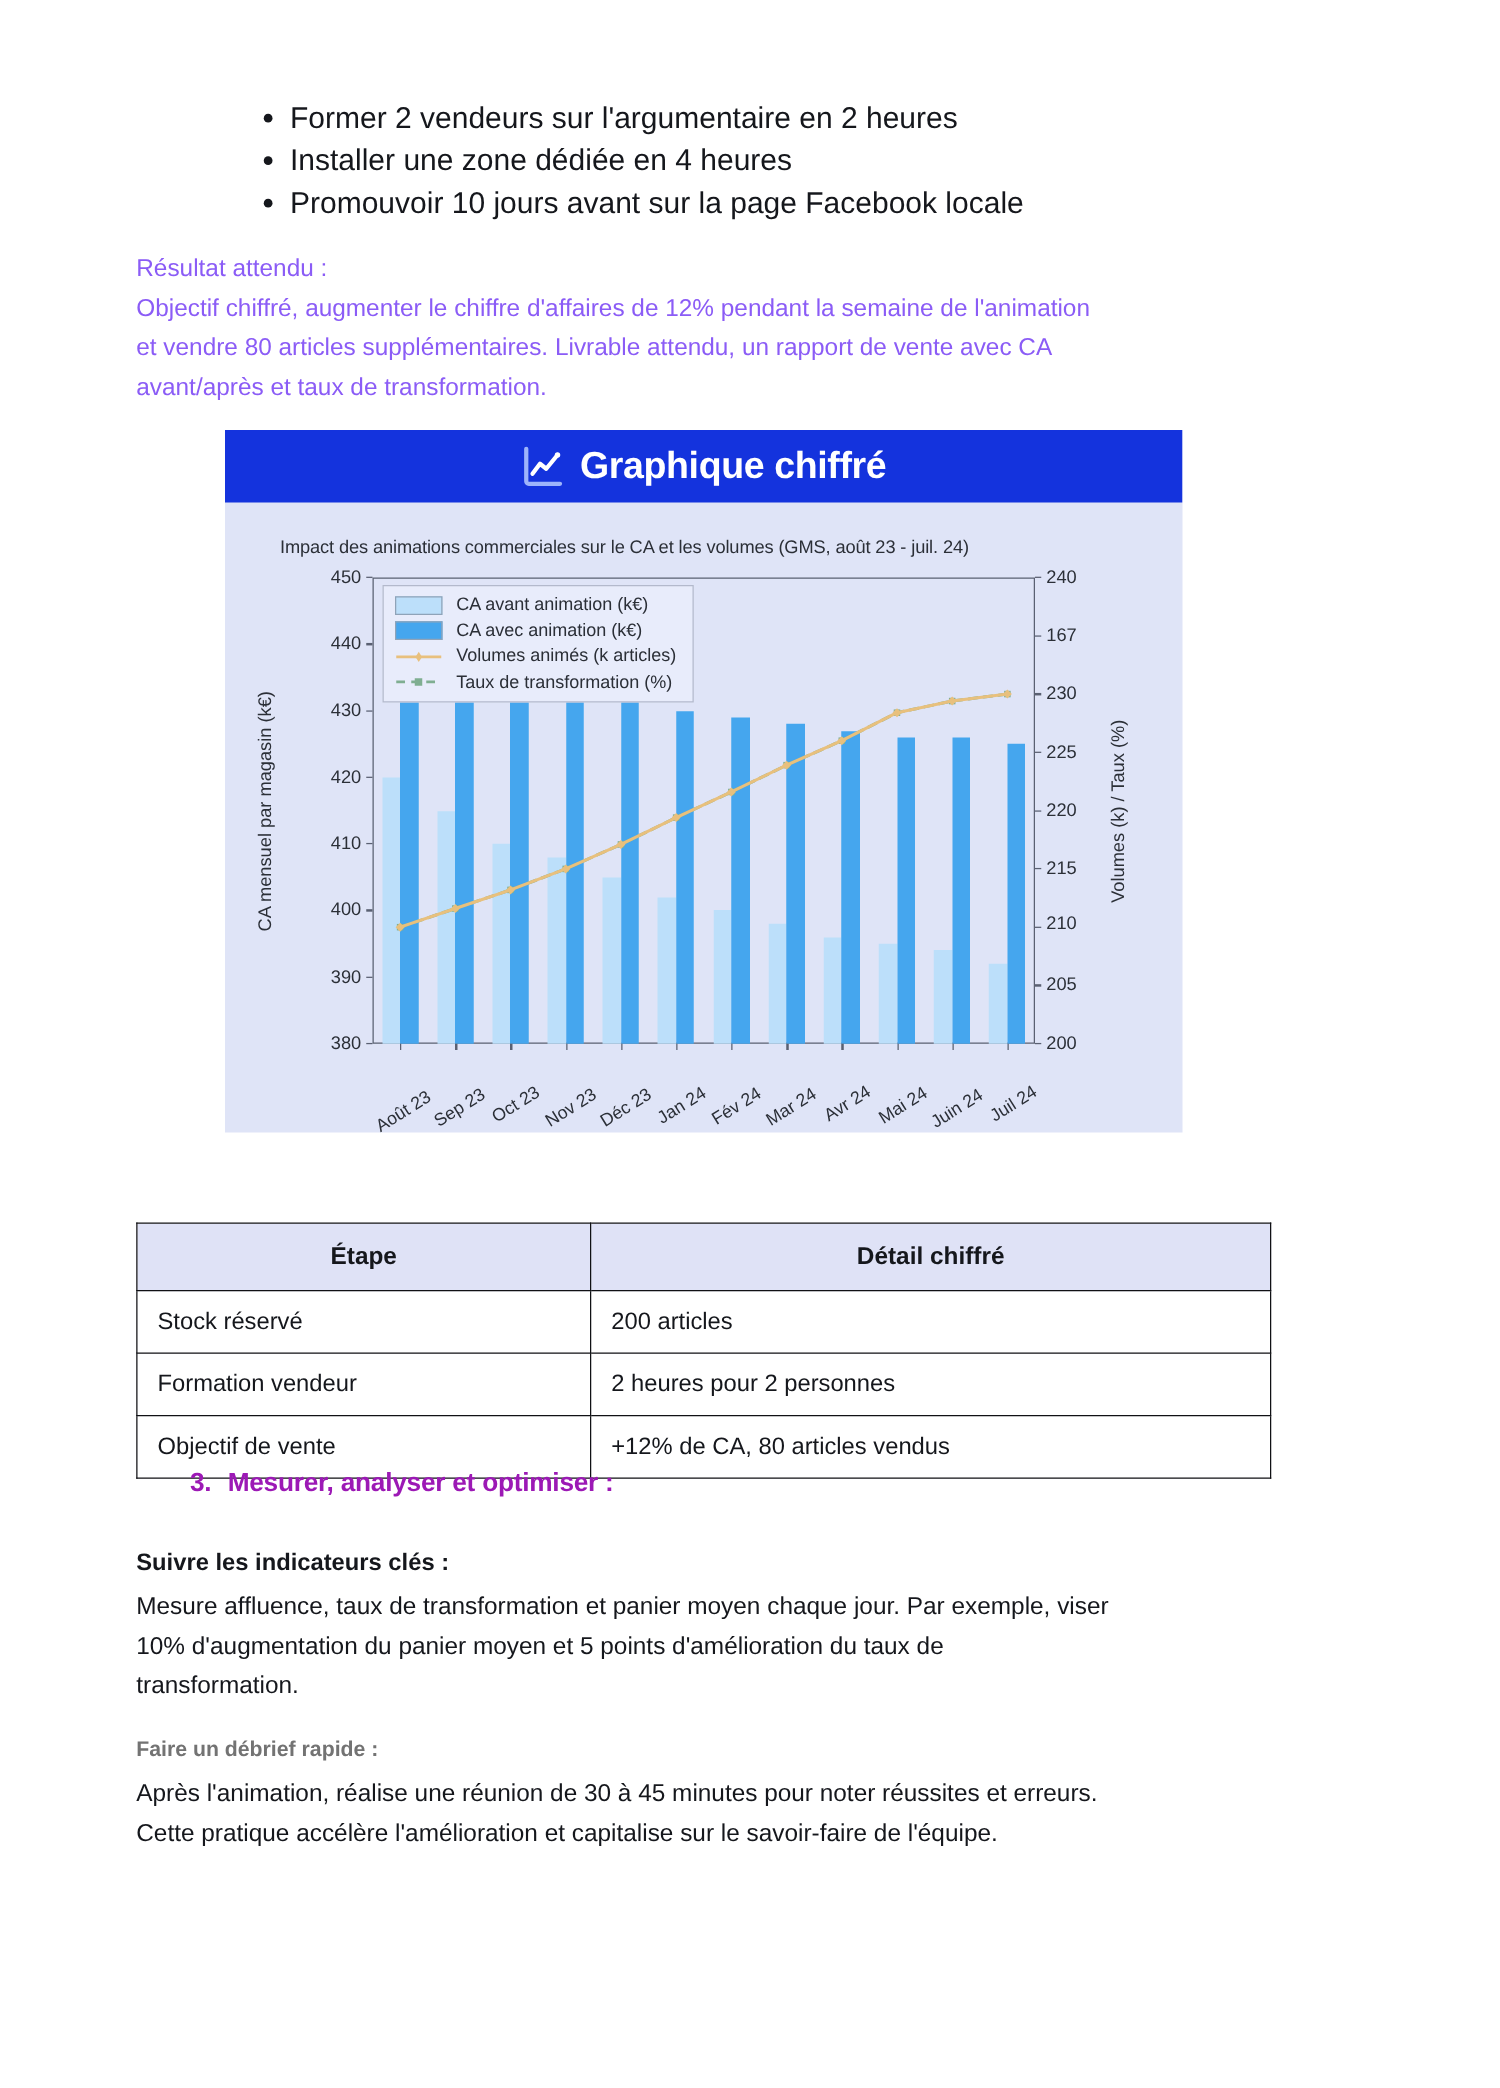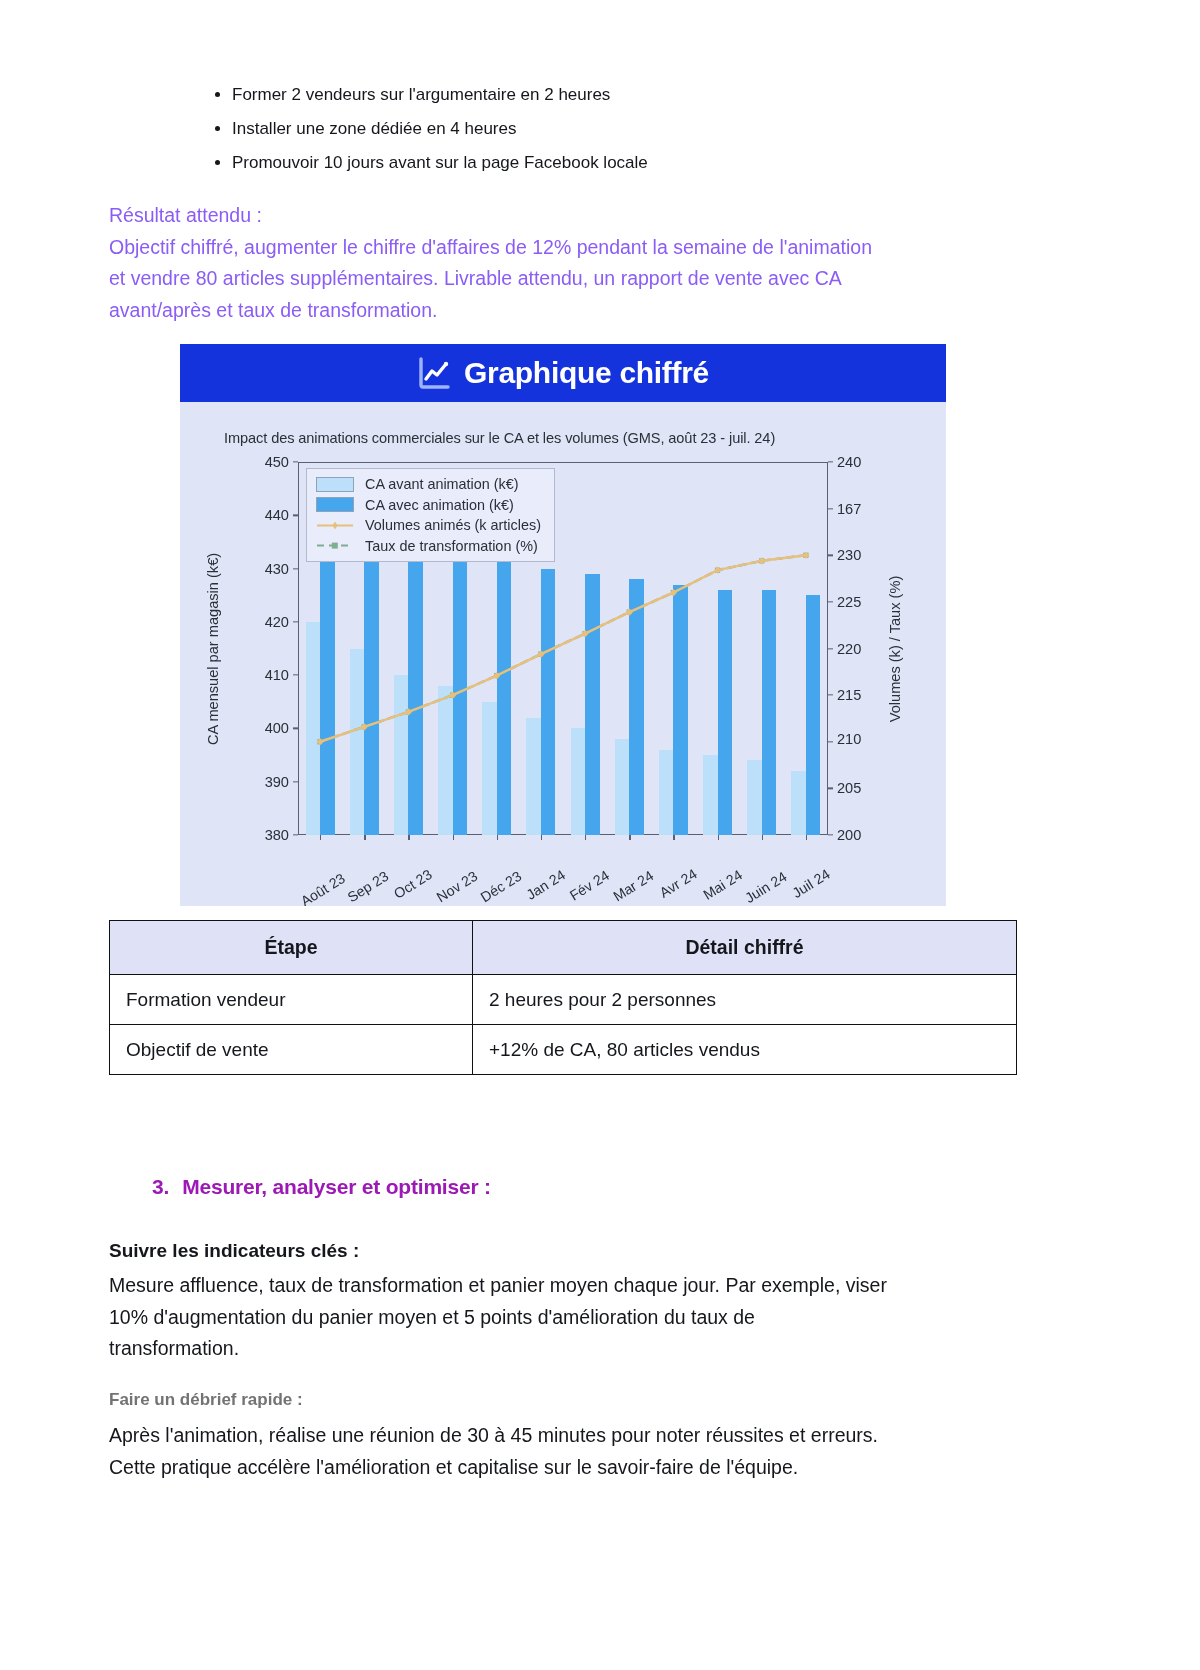--- a/index.html
+++ b/index.html
@@ -11,21 +11,21 @@
     color:#16181d;
     position:relative;
     overflow:hidden;
   }
   .page { position:absolute; inset:0; padding:0; }
 
   
   .bullets { position:absolute; left:196px; top:78px; width:840px; }
   .bullets li {
     list-style:disc;
-    font-size:17px;
+    font-size:24px;
     line-height:33px;
     color:#15171c;
     margin:0 0 1px 0;
   }
   .bullets ul { margin:0; padding-left:36px; }
 
   
   .para-block { position:absolute; left:109px; top:200px; width:905px; }
   .para-line {
     font-size:19.5px;
@@ -136,21 +136,21 @@
   .legend-row { display:flex; align-items:center; gap:11px; }
   .legend-key { width:38px; height:15px; flex:0 0 38px; position:relative; }
   .legend-key.sw { border:1px solid #8fa3b8; }
   .legend-key.sw.before { background:#bcdffa; }
   .legend-key.sw.after  { background:#45a6ee; }
   .legend-key svg { display:block; }
   .legend-text { font-size:14.4px; color:#2b2f37; white-space:nowrap; }
 
   
   .tbl {
-    position:absolute; left:109px; top:920px;
+    position:absolute; left:109px; top:978px;
     width:908px;
     border-collapse:collapse;
   }
   .tbl td, .tbl th {
     border:1.6px solid #101114;
     padding:0 16px;
     height:50px;
     font-size:19px;
     color:#15171c;
     text-align:left;
@@ -376,20 +376,24 @@
         <col>
       </colgroup>
     <thead>
       <tr>
         <th>Étape</th>
         <th>Détail chiffré</th>
       </tr>
     </thead>
     <tbody id="tbl-body">
         <tr>
+          <td>Stock réservé</td>
+          <td>200 articles</td>
+        </tr>
+        <tr>
           <td>Formation vendeur</td>
           <td>2 heures pour 2 personnes</td>
         </tr>
         <tr>
           <td>Objectif de vente</td>
           <td>+12% de CA, 80 articles vendus</td>
         </tr>
       </tbody>
   </table>
 

